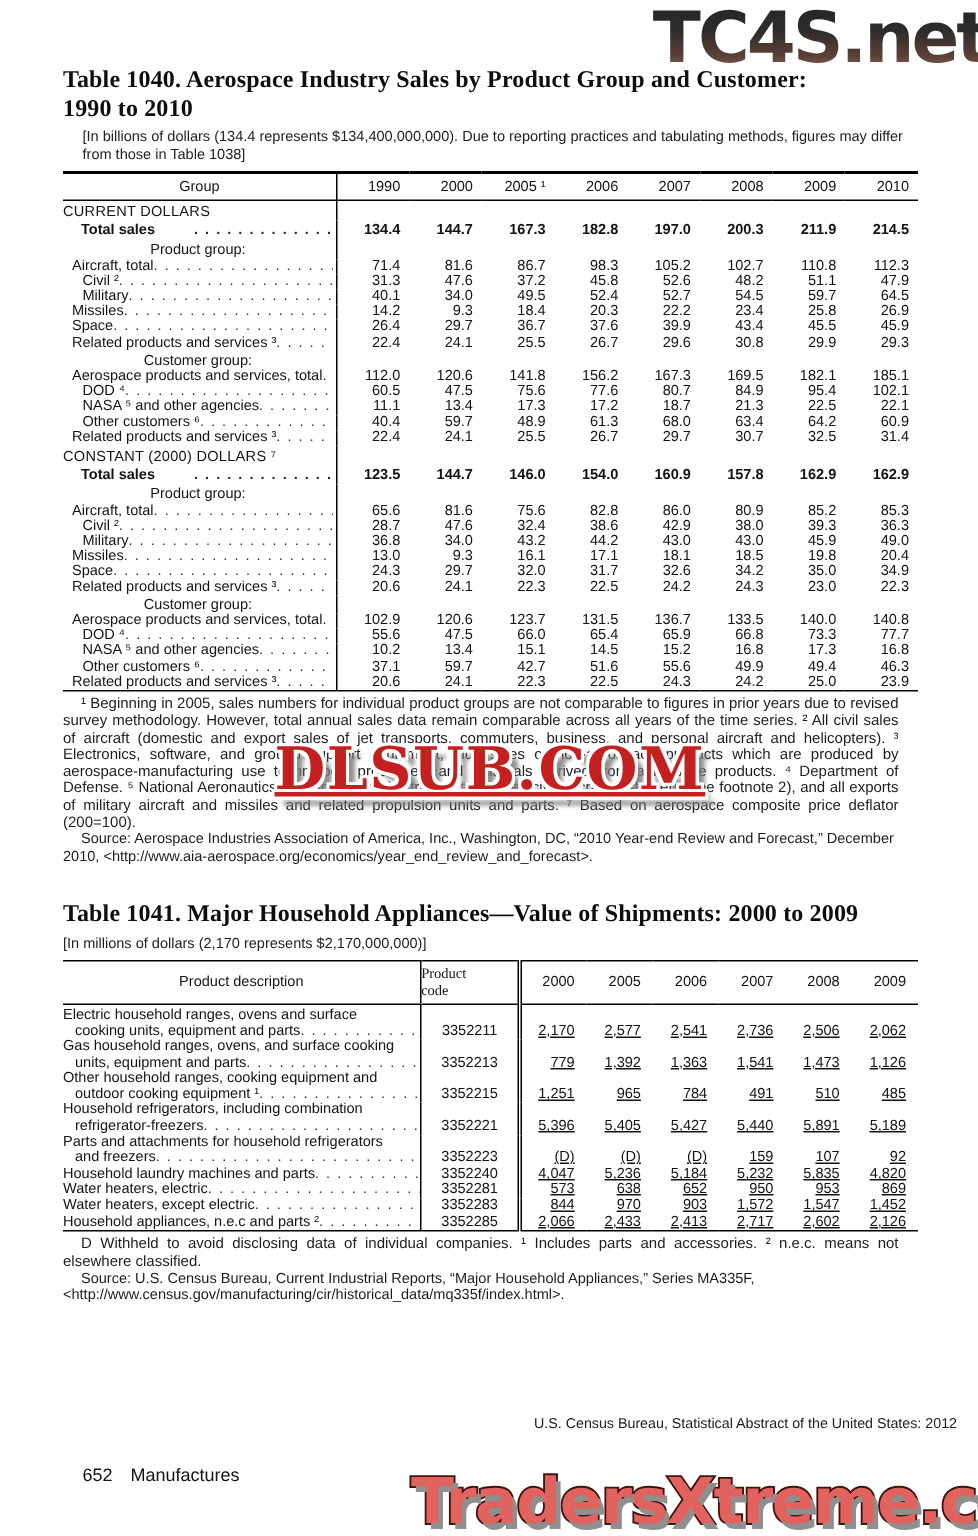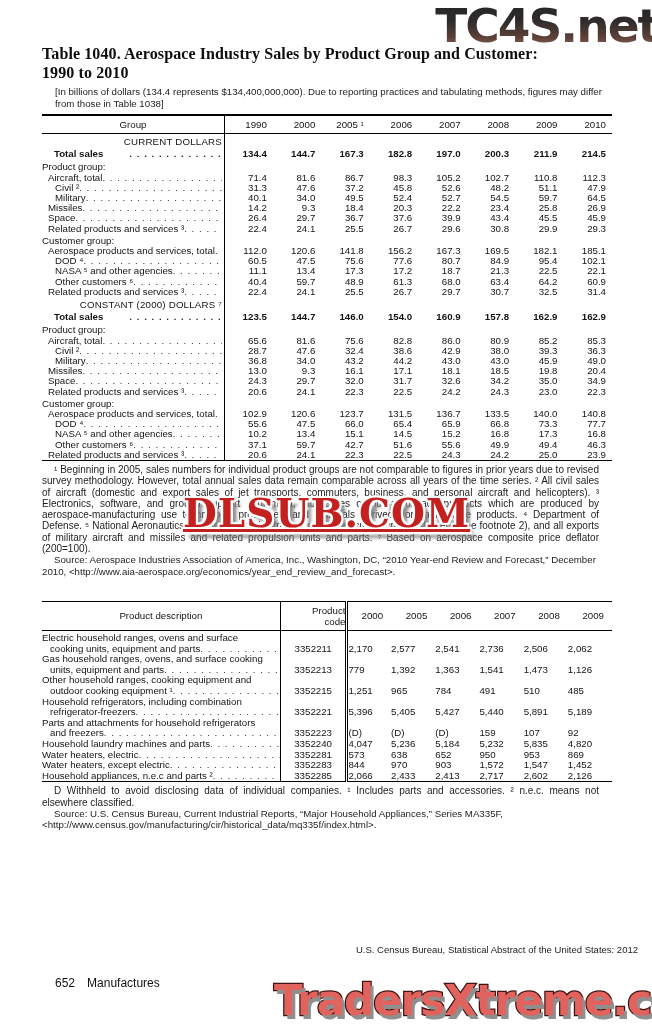--- a/index.html
+++ b/index.html
@@ -20,22 +20,22 @@
   
   .t40{border-top:2px solid #000;border-bottom:1.6px solid #000;}
   .t40 col.c-stub{width:32%;}
   .t40 col.c-yr{width:8.5%;}
   .t40 th.stub{text-align:center;border-right:1px solid #000;}
   .t40 th.val{text-align:right;padding-right:6px;}
   .t40 td{line-height:10.2px;}
   .t40 td.stub{border-right:1px solid #000;padding-right:2px;overflow:hidden;}
   .t40 td.val{text-align:right;padding-right:6px;white-space:nowrap;}
   .t40 tr.r-section td{padding-top:3px;}
-  .t40 tr.r-section td.stub{text-align:right;letter-spacing:.2px;}
-  .t40 tr.r-group td{padding-top:2px;}
+  .t40 tr.r-section td.stub{text-align:left;letter-spacing:.2px;}
+  .t40 tr.r-group td{padding-top:2px;text-align:center;}
   .t40 tr.r-total td{font-weight:bold;padding-top:2px;padding-bottom:1px;}
   .t40 tr.r-total .lblwrap{padding-left:12px;gap:26px;}
   .t40 tr.ind1 .lblwrap{padding-left:6px;}
   .t40 tr.ind2 .lblwrap{padding-left:13px;}
 
   .lblwrap{display:flex;align-items:baseline;overflow:hidden;}
   .lbl{white-space:nowrap;}
   .dots{flex:1 1 auto;overflow:hidden;white-space:nowrap;color:#2a2a2a;}
   .dots::after{content:" . . . . . . . . . . . . . . . . . . . . . . . . . . . . . . . . . . . . . . . . . . . . . . . . . . . . . . . . . . . .";letter-spacing:1px;}
 
@@ -45,26 +45,26 @@
   .src{font-size:9.7px;line-height:11.3px;text-indent:12px;margin:0;color:#1d1d1d;text-align:left;}
 
   
   .sec-1041{margin-top:24px;}
   .t41{border-top:1.6px solid #000;border-bottom:1.6px solid #000;margin-top:4px;}
   .t41 col.c-desc{width:41.8%;}
   .t41 col.c-code{width:11.7%;}
   .t41 col.c-yr{width:7.75%;}
   .t41 th{vertical-align:middle;}
   .t41 th.desc{}
-  .t41 th.code{white-space:pre-line;text-align:right;border-left:1px solid #000;border-right:3px double #000;line-height:11px;}
+  .t41 th.code{white-space:pre-line;text-align:left;border-left:1px solid #000;border-right:3px double #000;line-height:11px;font-family:Liberation Serif, serif;}
   .t41 th.val{text-align:right;padding-right:8px;}
   .t41 td{line-height:10.6px;vertical-align:bottom;}
   .t41 td.desc{overflow:hidden;}
   .t41 td.code{text-align:center;border-left:1px solid #000;border-right:3px double #000;}
-  .t41 td.val{text-align:left;padding-right:8px;white-space:nowrap;}
+  .t41 td.val{text-align:right;padding-right:8px;white-space:nowrap;text-decoration:underline;}
   .t41 .lline.cont{padding-left:8px;}
   .t41 tbody tr:first-child td{padding-top:2px;}
 
   
   .foot-left{position:absolute;left:55px;top:976px;font-size:12px;color:#111;}
   .foot-left .pg{margin-right:12px;}
   .credit{position:absolute;right:14px;top:944px;font-size:9.5px;color:#222;}
 
   
   .wm-top{position:absolute;top:-2px;right:-6px;
@@ -574,20 +574,22 @@
               <td class="val">23.9</td>
             </tr>
           </tbody>
       </table>
 
       <p class="fnotes">¹ Beginning in 2005, sales numbers for individual product  groups are not comparable to figures in prior years due to revised survey methodology.  However, total annual sales data remain comparable across all years of the time series. ² All civil sales of aircraft (domestic and export sales of jet  transports, commuters, business, and personal aircraft and helicopters). ³ Electronics, software, and ground support equipment, plus sales of non-aerospace products which are produced by aerospace-manufacturing use technology, processes, and materials derived from aerospace  products. ⁴ Department of Defense. ⁵ National Aeronautics and Space Administration. ⁶ Includes civil aircraft customers (see footnote 2), and all exports of military aircraft and missiles and  related propulsion units and parts. ⁷ Based on aerospace composite price deflator (200=100).</p>
       <p class="src">Source: Aerospace Industries Association of America, Inc., Washington, DC, “2010 Year-end Review and Forecast,” December 2010, &lt;http://www.aia-aerospace.org/economics/year_end_review_and_forecast&gt;.</p>
     </section>
 
     <section class="sec-1041">
+      <h1 class="tbl-title">Table 1041. Major Household Appliances—Value of Shipments: 2000 to 2009</h1>
+      <p class="bracket" style="margin-left:0;">[In millions of dollars (2,170 represents $2,170,000,000)]</p>
 
       <table class="t t41">
         <colgroup>
           <col class="c-desc">
             <col class="c-code">
           <col class="c-yr">
             <col class="c-yr">
             <col class="c-yr">
           <col class="c-yr">
             <col class="c-yr">

